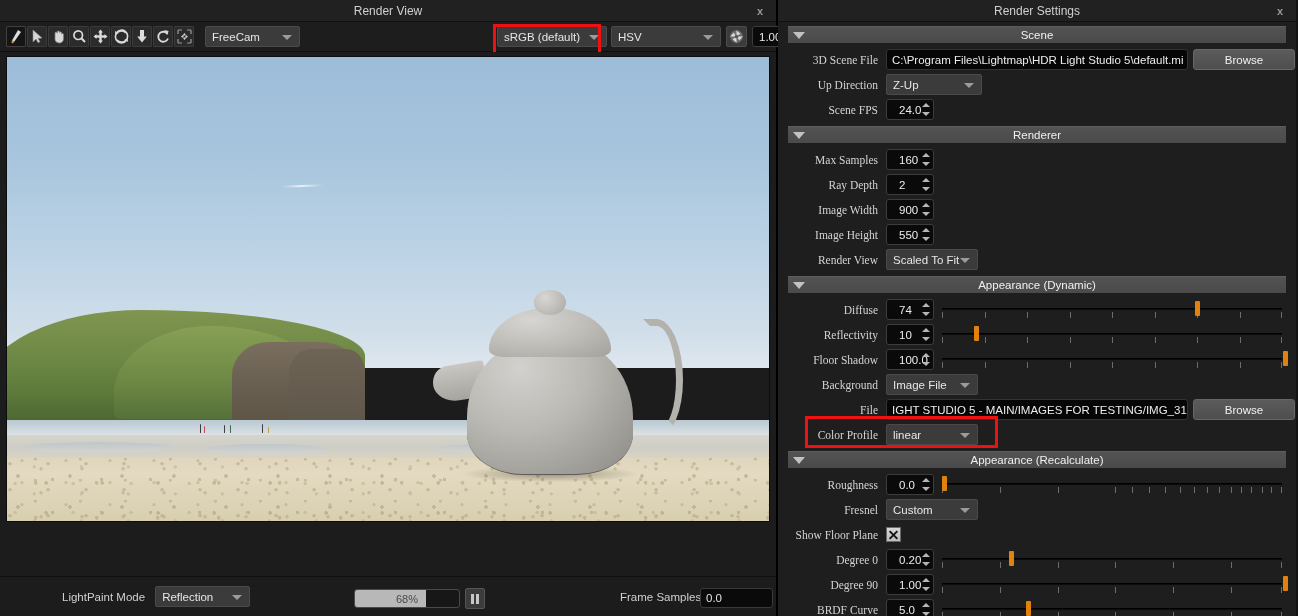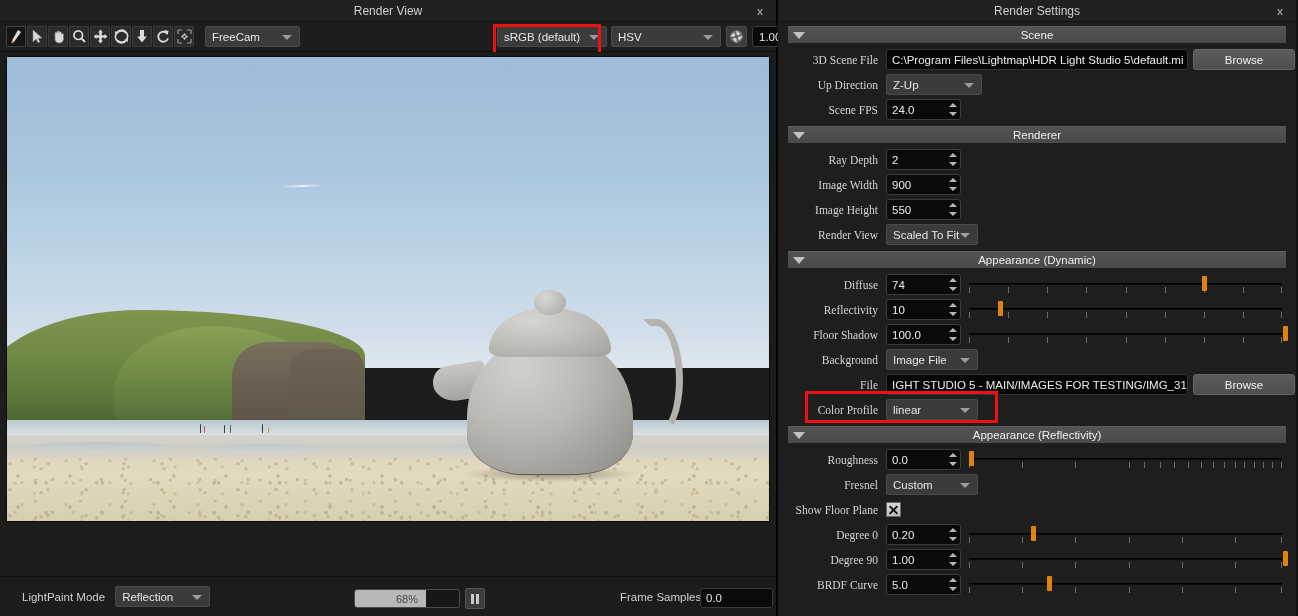--- a/index.html
+++ b/index.html
@@ -221,20 +221,21 @@
     position: absolute; left: 12%; top: 88%; width: 66%; height: 7%;
     background: radial-gradient(ellipse, rgba(60,50,35,.42), rgba(60,50,35,0) 72%);
   }
 
   .statusbar {
     height: 40px;
     background: #1c1c1c;
     display: flex; align-items: center;
     position: relative;
     border-top: 1px solid #101010;
+    padding-left: 40px;
   }
   .lbl { color: #d0d0d0; font-size: 11.5px; }
   .progress-wrap { position: absolute; left: 354px; top: 11px; display: flex; align-items: center; }
   .progress {
     width: 106px; height: 19px;
     background: #171717;
     border: 1px solid #494949;
     border-radius: 3px;
     position: relative;
     overflow: hidden;
@@ -285,25 +286,25 @@
     cursor: pointer;
   }
   .row { display: flex; align-items: center; height: 25px; }
   .row-label {
     width: 98px; text-align: right; padding-right: 8px;
     color: #d4d4d4; font-size: 11.5px;
     flex: 0 0 auto;
     font-family: Liberation Serif, serif;
   }
   .spin {
-    width: 75px; height: 21px;
+    width: 48px; height: 21px;
     background: #0a0a0a; border: 1px solid #3c3c3c; border-radius: 3px;
     color: #ececec; font-size: 11.5px;
     display: flex; align-items: center;
-    padding-left: 5px;
+    padding-left: 12px;
     position: relative;
     flex: 0 0 auto;
   }
   .spin .spinners {
     position: absolute; right: 2px; top: 1px; bottom: 1px; width: 11px;
     display: flex; flex-direction: column; justify-content: space-between; align-items: center;
   }
   .spin .up, .spin .dn {
     width: 0; height: 0; cursor: pointer;
     border-left: 4px solid transparent;
@@ -584,20 +585,30 @@
             <i class="dn"></i>
           </span>
         </div>
       </div>
 
       <div class="section-head">
         <span class="tri"></span>
         <span>Renderer</span>
       </div>
 
+      <div class="row">
+        <div class="row-label">Max Samples</div>
+        <div class="spin">
+          <span>160</span>
+          <span class="spinners">
+            <i class="up"></i>
+              <i class="dn"></i>
+          </span>
+        </div>
+      </div>
 
       <div class="row">
         <div class="row-label">Ray Depth</div>
         <div class="spin">
           <span>2</span>
           <span class="spinners">
             <i class="up"></i>
               <i class="dn"></i>
           </span>
         </div>
@@ -738,21 +749,21 @@
         <div class="row-label">Color Profile</div>
         <div class="combo cmb-md">
           <span>linear</span>
           <span class="arrow"></span>
         </div>
         <div class="redbox" style="left:17px; top:-6px; width:193px; height:32px;"></div>
       </div>
 
       <div class="section-head">
         <span class="tri"></span>
-        <span>Appearance (Reflectivity)</span>
+        <span>Appearance (Recalculate)</span>
       </div>
 
       <div class="row">
         <div class="row-label">Roughness</div>
         <div class="spin">
           <span>0.0</span>
           <span class="spinners">
             <i class="up"></i>
               <i class="dn"></i>
           </span>

